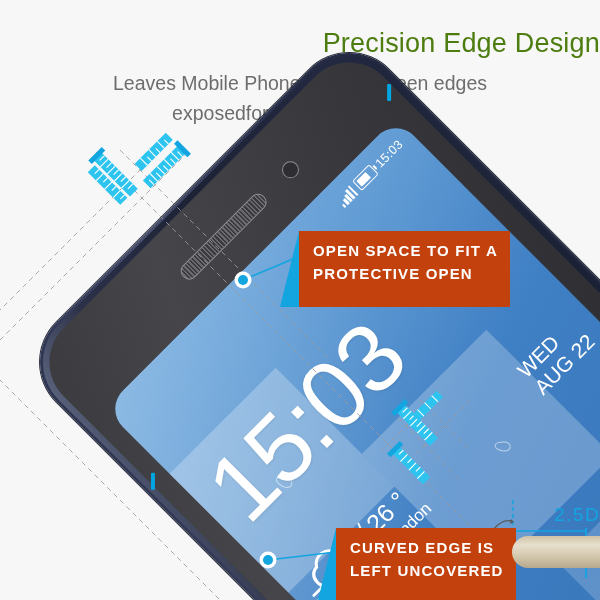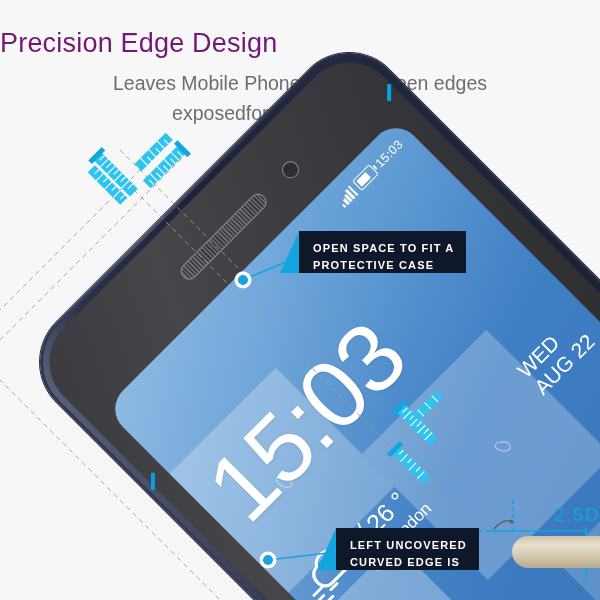--- a/index.html
+++ b/index.html
@@ -5,22 +5,22 @@
   html,body{margin:0;padding:0;}
   body{
     width:600px;height:600px;overflow:hidden;position:relative;
     background:#f7f7f7;
     font-family:"Liberation Sans","DejaVu Sans",sans-serif;
   }
   #stage{position:absolute;inset:0;width:600px;height:600px;overflow:hidden;background:#f7f7f7;}
 
   
   .headline{
-    position:absolute;top:28px;left:0;width:600px;text-align:left;
-    font-size:27px;color:#701a75;letter-spacing:.2px;white-space:nowrap;
+    position:absolute;top:28px;left:0;width:600px;text-align:right;
+    font-size:27px;color:#4d7c0f;letter-spacing:.2px;white-space:nowrap;
   }
   .subline{
     position:absolute;left:0;width:600px;text-align:center;
     font-size:19.5px;color:#6d6d6d;white-space:nowrap;
   }
   .subline.l1{top:72px;}
   .subline.l2{top:102px;}
 
   
   #phoneWrap{
@@ -107,23 +107,23 @@
   .st-time{font-size:12.5px;letter-spacing:.3px;}
 
   
   .edgemark{position:absolute;width:4px;height:17px;background:#00a6e2;border-radius:1px;}
 
   
   #vec{position:absolute;inset:0;width:600px;height:600px;pointer-events:none;}
 
   
   .callout{
-    position:absolute;background:#0f172a;color:#fff;
-    font-size:11px;font-weight:700;letter-spacing:1.15px;line-height:1.5;
-    padding:9px 12px 0 14px;white-space:nowrap;
+    position:absolute;background:#c2410c;color:#fff;
+    font-size:15px;font-weight:700;letter-spacing:1.15px;line-height:1.5;
+    padding:9px 12px 22px 14px;white-space:nowrap;
   }
   .callout .ln{display:block;}
   .callout:before{
     content:"";position:absolute;left:-19px;top:0;width:19px;height:100%;
     background:#12a5e0;
     clip-path:polygon(100% 0,100% 100%,0 100%);
   }
   #callout1{left:299px;top:231px;}
   #callout2{left:336px;top:528px;}
 
@@ -334,25 +334,25 @@
       <line x1="513" y1="500" x2="513" y2="531" stroke="#12a5e0" stroke-width="1.4" stroke-dasharray="4 3"></line>
       <line x1="586" y1="528" x2="586" y2="578" stroke="#12a5e0" stroke-width="1.8"></line>
       <line x1="478" y1="531" x2="503" y2="531" stroke="#12a5e0" stroke-width="1.4" stroke-dasharray="4 3"></line>
       <path d="M494 529 q8 -10 18 -8" fill="none" stroke="#5a5a5a" stroke-width="1.3"></path>
       <path d="M511 519 l3 3 l-4 2 z" fill="#5a5a5a"></path>
     </g>
   </svg>
 
   <div class="callout" id="callout1">
     <span class="ln">OPEN SPACE TO FIT A</span>
-    <span class="ln">PROTECTIVE CASE</span>
+    <span class="ln">PROTECTIVE OPEN</span>
   </div>
   <div class="callout" id="callout2">
+    <span class="ln">CURVED EDGE IS</span>
     <span class="ln">LEFT UNCOVERED</span>
-    <span class="ln">CURVED EDGE IS</span>
   </div>
 
   <div id="detail">
     <div class="goldbar"></div>
     <div class="d-label">2.5D</div>
   </div>
 
 </div>
 
 </body></html>

